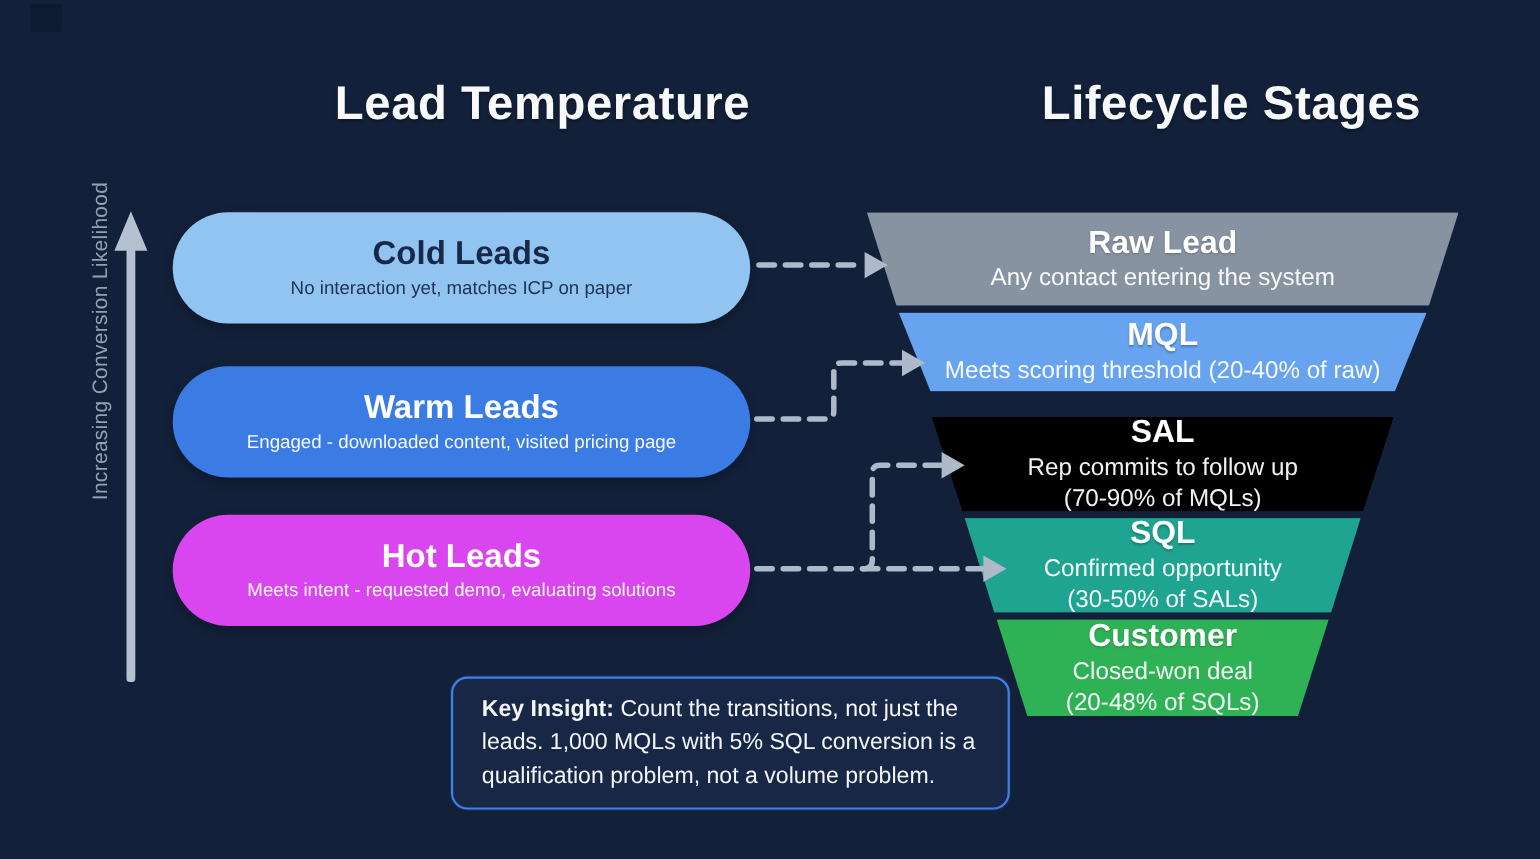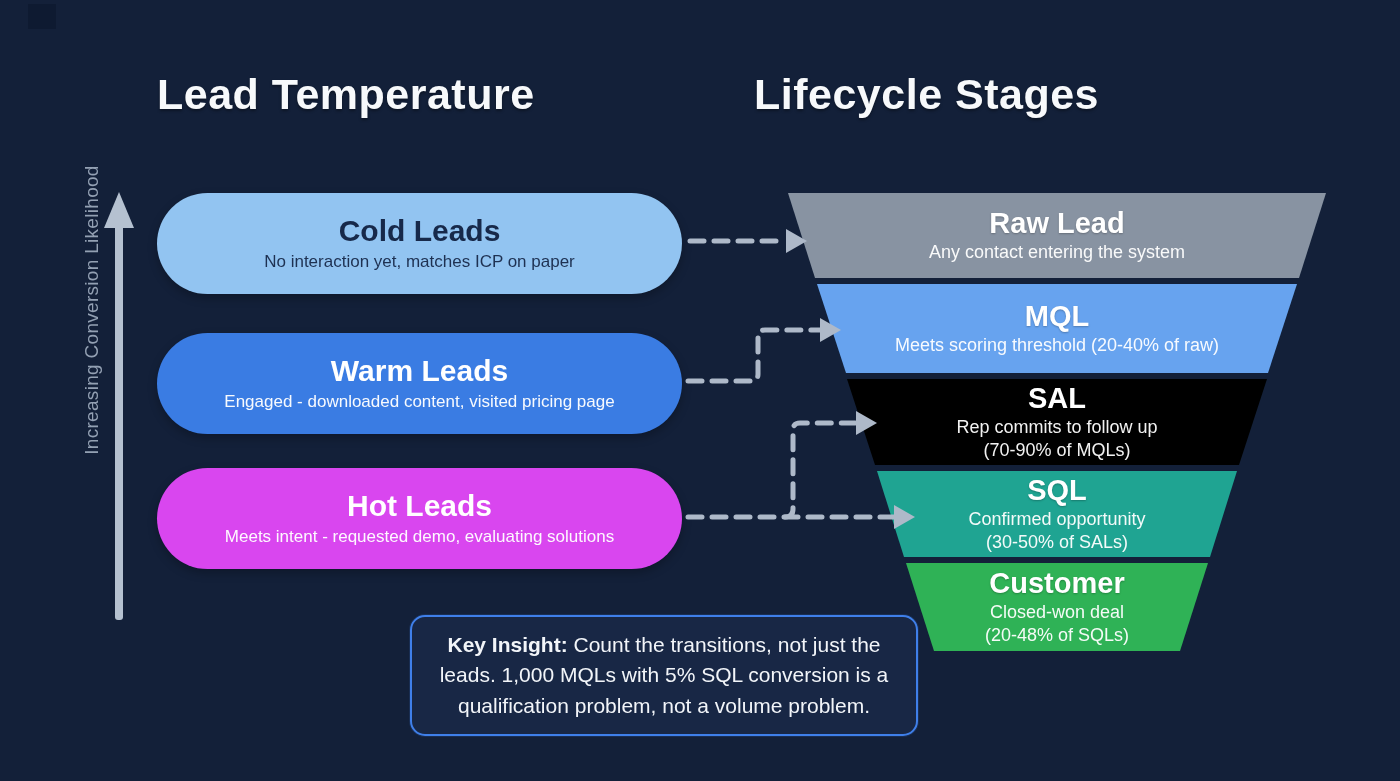--- a/index.html
+++ b/index.html
@@ -4,21 +4,21 @@
 <style>
   html,body{margin:0;padding:0;background:#0d1730;}
   .canvas{
     position:relative;width:1400px;height:781px;overflow:hidden;
     background:#132039;
     font-family:"Liberation Sans", sans-serif;
     -webkit-font-smoothing:antialiased;
   }
   .corner-mark{position:absolute;left:28px;top:4px;width:28px;height:25px;background:#0e1a31;}
   .main-title{
-    position:absolute;top:70px;text-align:left;
+    position:absolute;top:70px;text-align:right;
     font-size:43px;font-weight:700;color:#f7f9fb;letter-spacing:.5px;
     text-shadow:0 2px 3px rgba(0,0,0,.35);
   }
   .title-left{left:157px;width:525px;}
   .title-right{left:754px;width:538px;}
 
   
   .axis-svg{position:absolute;left:96px;top:190px;pointer-events:none;}
   .axis-label{
     position:absolute;left:-117px;top:298px;width:420px;height:24px;
@@ -44,40 +44,40 @@
   .pill-warm .pill-sub,.pill-hot .pill-sub{color:rgba(255,255,255,.96);}
 
   
   .funnel{position:absolute;left:788px;top:193px;width:538px;height:458px;}
   .stage{
     position:absolute;left:0;width:100%;
     display:flex;flex-direction:column;align-items:center;justify-content:center;
     color:#ffffff;text-align:center;
   }
   .stage-title{font-size:29px;font-weight:700;line-height:1.15;text-shadow:0 1px 2px rgba(0,0,0,.25);}
-  .stage-line{font-size:18px;line-height:1.28;color:rgba(255,255,255,.95);}
+  .stage-line{font-size:22px;line-height:1.28;color:rgba(255,255,255,.95);}
   .stage-1{top:0;height:85px;   clip-path:polygon(0px 0,100% 0,calc(100% - 27px) 100%,27px 100%);}
-  .stage-2{top:91px;height:89px; clip-path:polygon(29px 0,calc(100% - 29px) 0,calc(100% - 58px) 100%,58px 100%);}
+  .stage-2{top:91px;height:72px; clip-path:polygon(29px 0,calc(100% - 29px) 0,calc(100% - 58px) 100%,58px 100%);}
   .stage-3{top:186px;height:86px;clip-path:polygon(59px 0,calc(100% - 59px) 0,calc(100% - 87px) 100%,87px 100%);}
   .stage-4{top:278px;height:86px;clip-path:polygon(89px 0,calc(100% - 89px) 0,calc(100% - 116px) 100%,116px 100%);}
   .stage-5{top:370px;height:88px;clip-path:polygon(118px 0,calc(100% - 118px) 0,calc(100% - 146px) 100%,146px 100%);}
 
   
   .connector-svg{position:absolute;left:0;top:0;pointer-events:none;}
 
   
   .insight{
     position:absolute;left:410px;top:615px;width:508px;height:121px;
     box-sizing:border-box;border:2.5px solid #3f7fe9;border-radius:15px;
     background:#182745;
     display:flex;align-items:center;justify-content:center;
     box-shadow:0 0 0 1px rgba(63,127,233,.15);
   }
   .insight-text{
-    width:452px;text-align:center;font-size:21px;line-height:1.43;color:#f2f5f9;
+    width:452px;font-size:21px;line-height:1.43;color:#f2f5f9;
   }
   .insight-text b{font-weight:700;}
 </style>
 </head>
 <body>
 
 <div class="canvas">
 
   <div class="corner-mark"></div>
 

